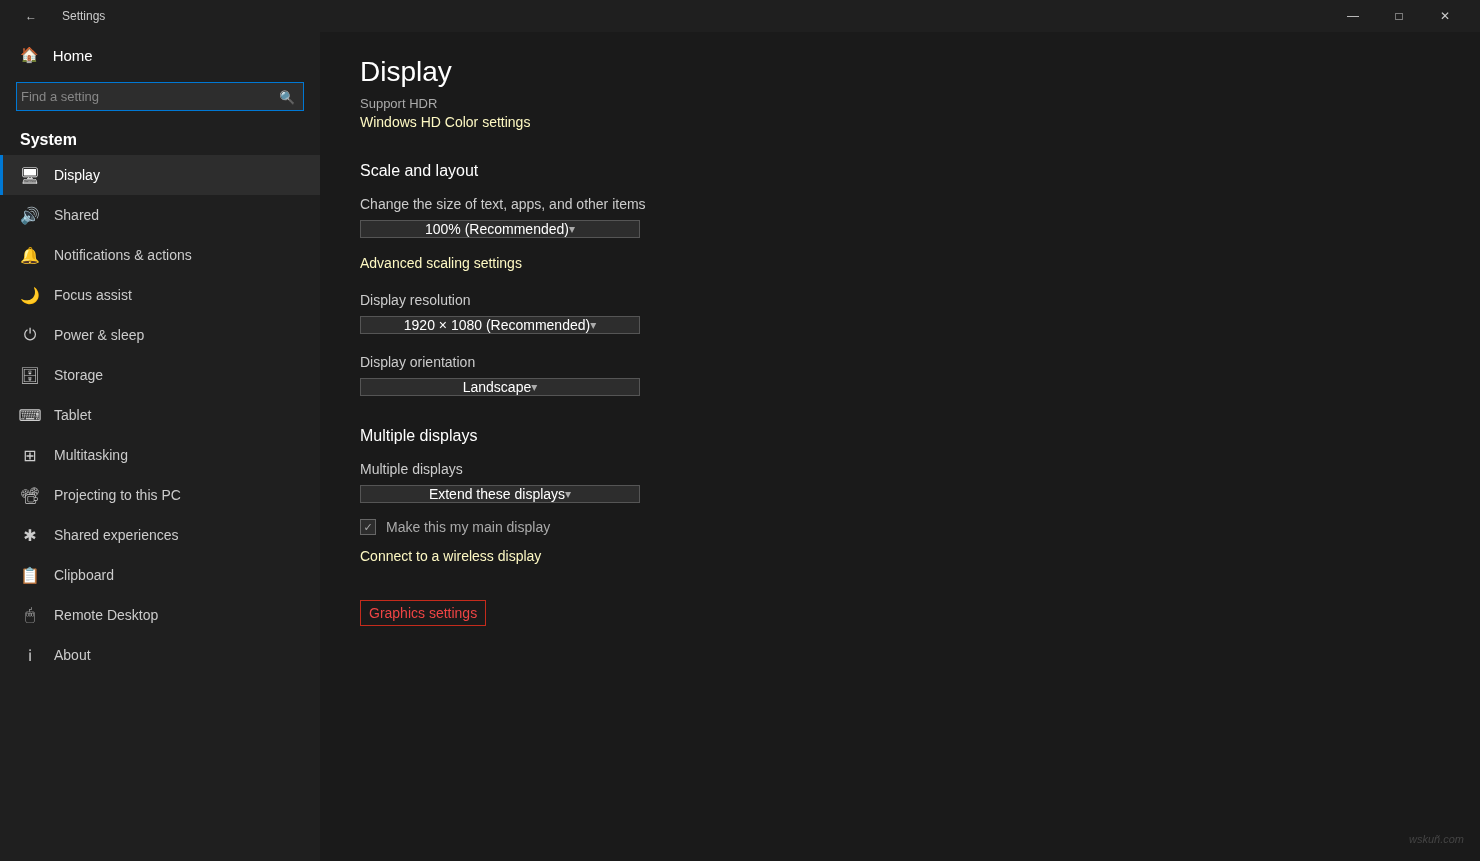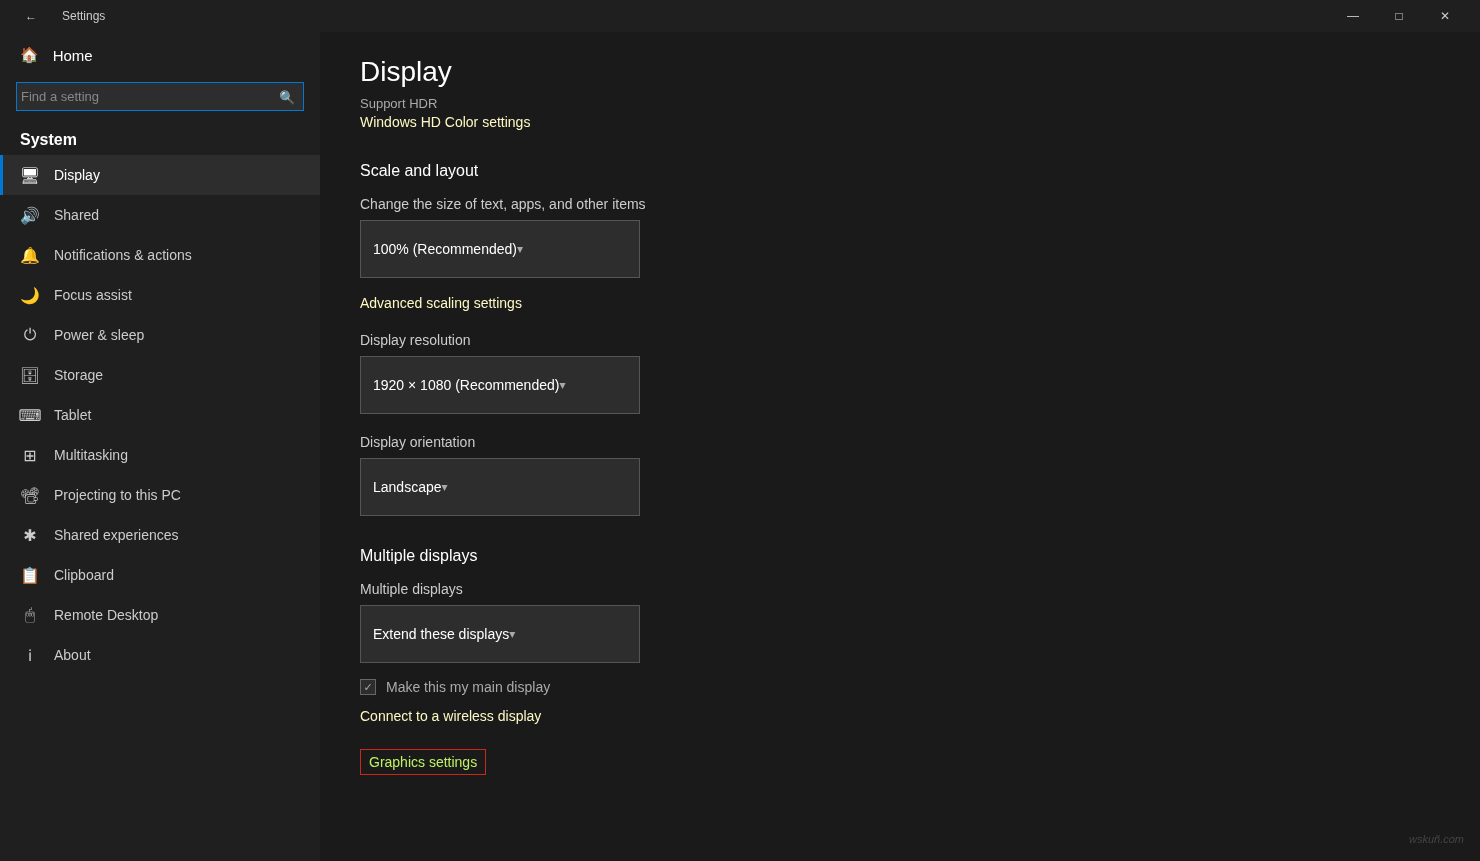--- a/index.html
+++ b/index.html
@@ -189,26 +189,26 @@
 
     .dropdown-wrapper {
       margin-bottom: 16px;
     }
 
     .dropdown {
       width: 280px;
       background: #2d2d2d;
       border: 1px solid #555;
       color: #ffffff;
-      padding: 20px 12px;
-      font-size: 14px;
-      cursor: pointer;
-      display: flex;
-      align-items: center;
-      justify-content: flex-start;
+      padding: 0 12px;
+      font-size: 14px;
+      cursor: pointer;
+      display: flex;
+      align-items: center;
+      justify-content: center;
       user-select: none;
     }
 
     .dropdown-arrow {
       font-size: 12px;
       color: #aaa;
     }
 
     .checkbox-row {
       display: flex;
@@ -227,28 +227,28 @@
       justify-content: center;
       background: #2d2d2d;
       flex-shrink: 0;
     }
     .checkbox-check {
       font-size: 11px;
       color: #aaa;
     }
 
     .graphics-settings-link {
-      color: #bef264;
+      color: #ef4444;
       font-size: 14px;
       cursor: pointer;
       text-decoration: none;
       display: inline-block;
       border: 1.5px solid #c42b1c;
       padding: 4px 8px;
-      margin-top: 8px;
+      margin-top: 19px;
     }
 
     
     .watermark {
       position: absolute;
       bottom: 16px;
       right: 16px;
       font-size: 11px;
       color: #444;
       font-style: italic;

